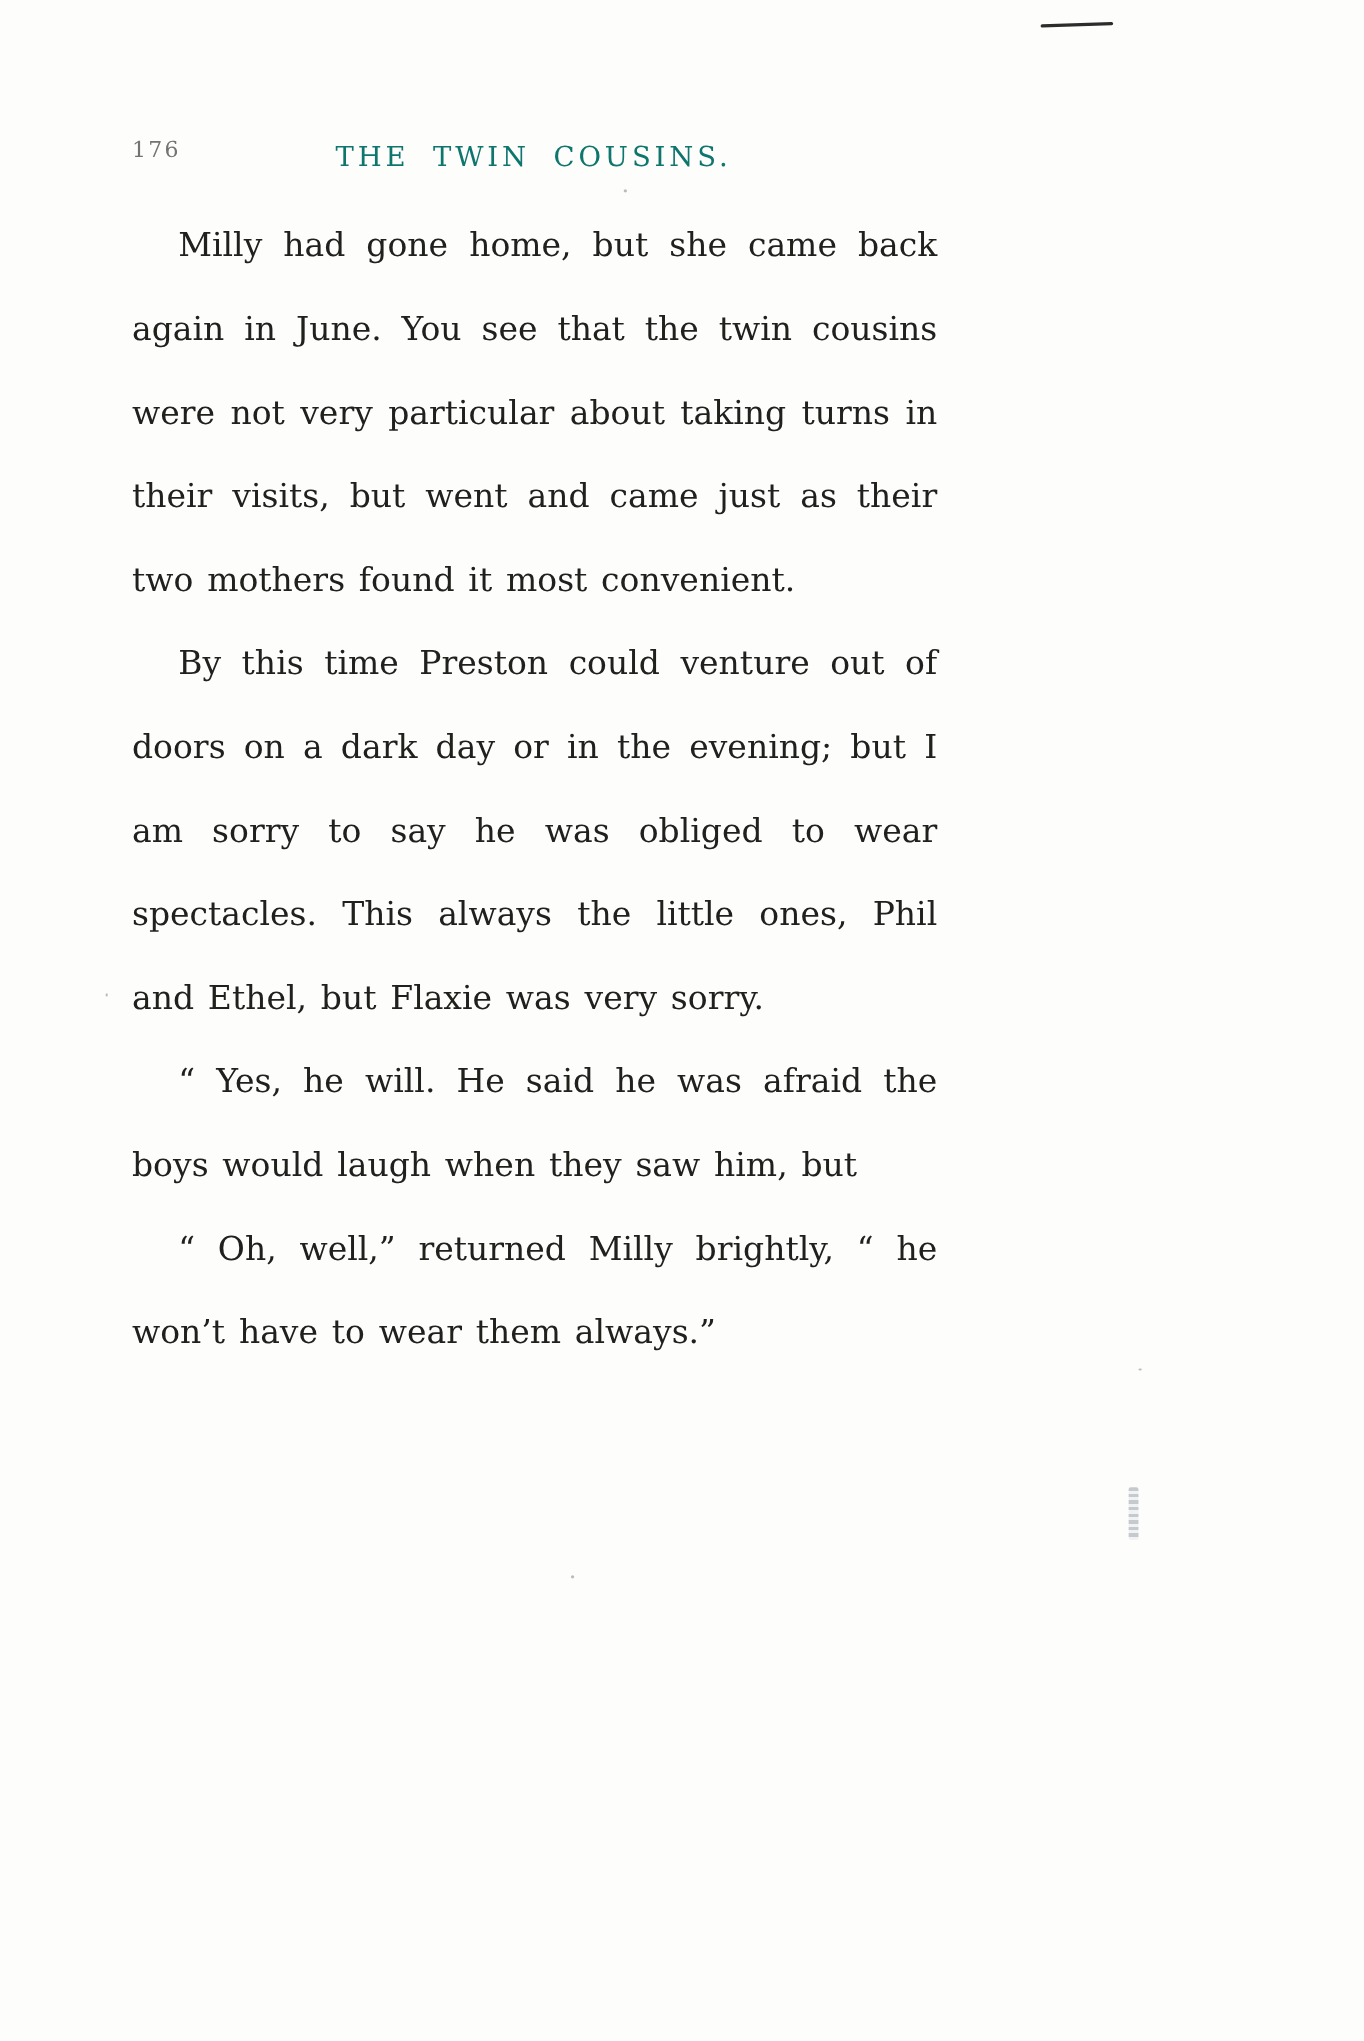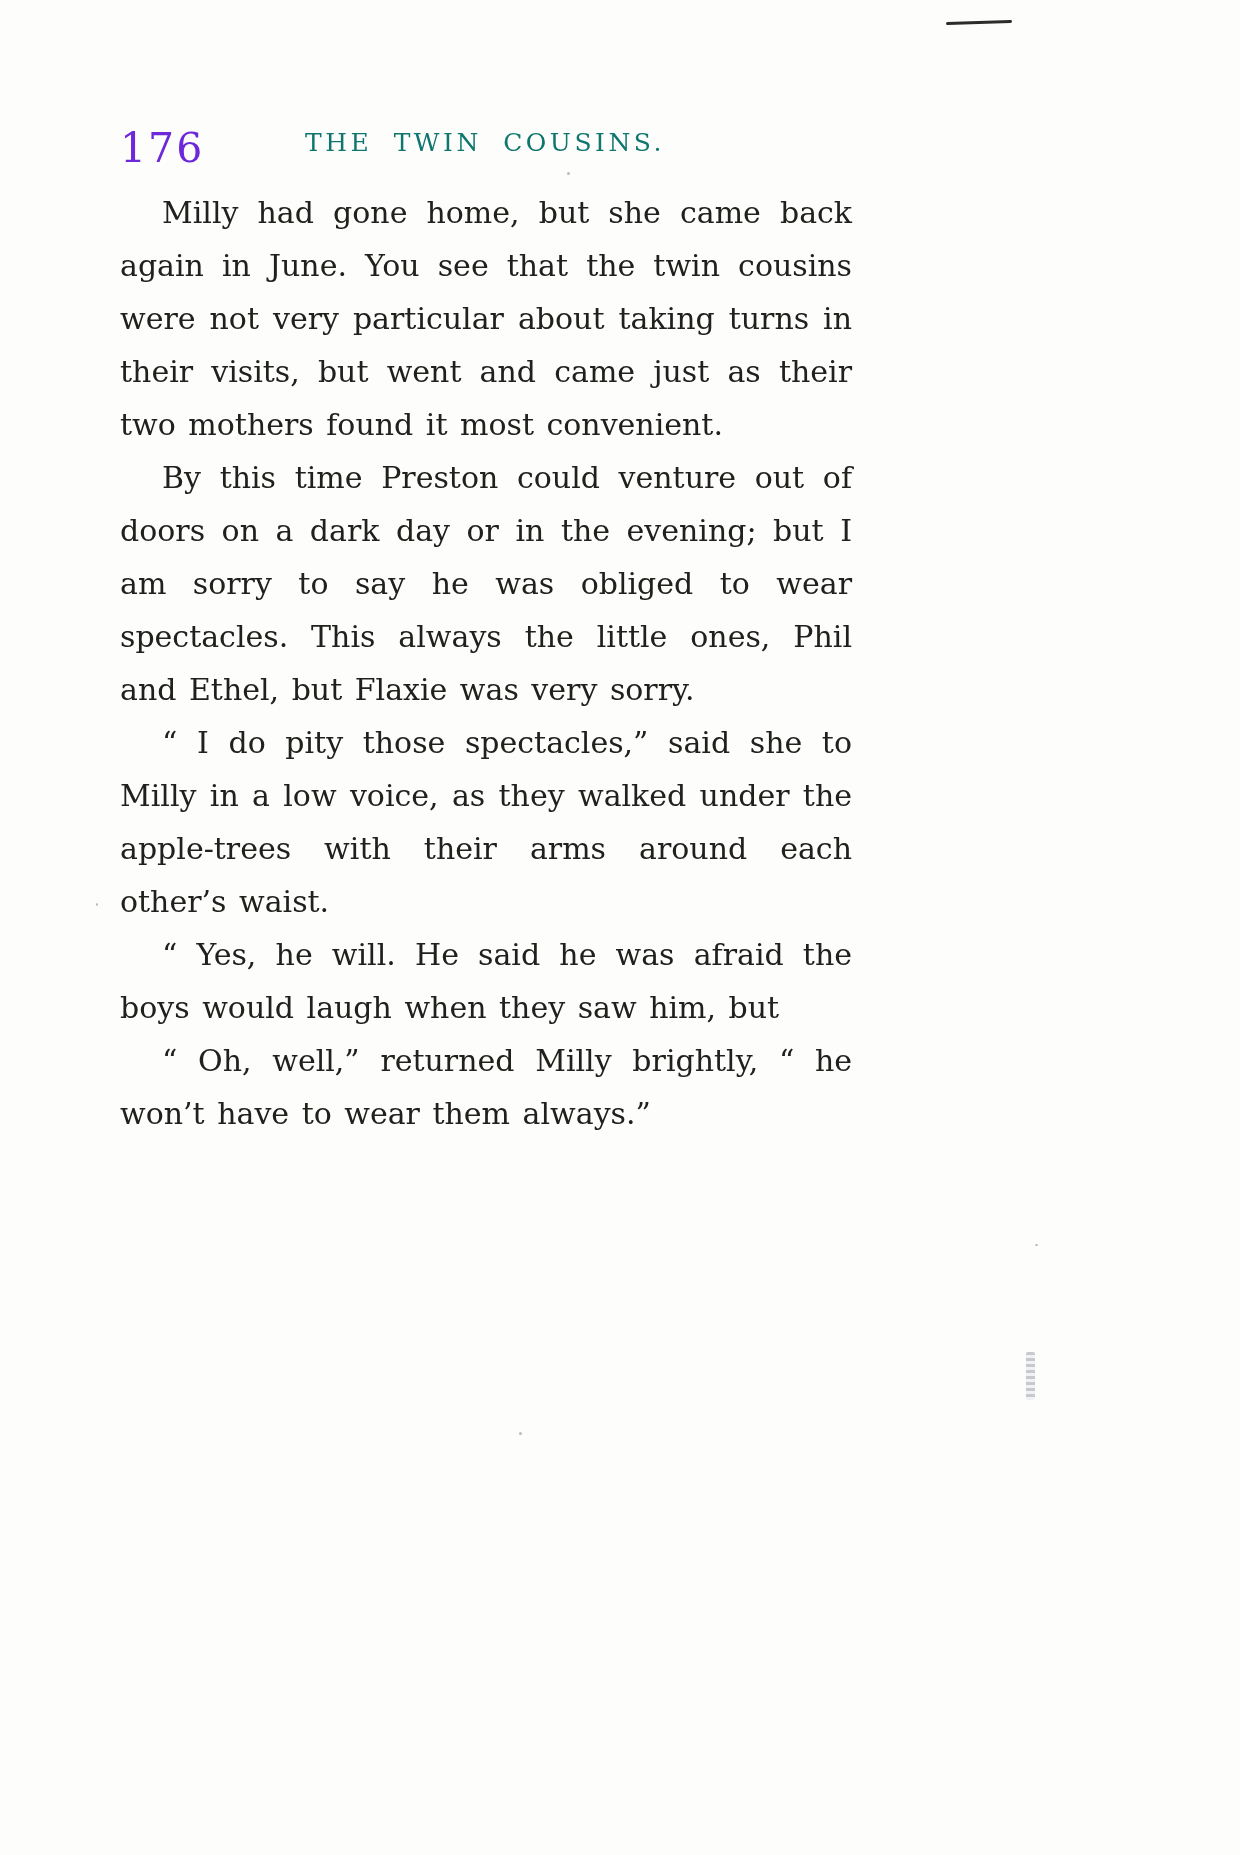--- a/index.html
+++ b/index.html
@@ -21,43 +21,43 @@
     position: absolute;
     top: 122px;
     left: 120px;
     width: 730px;
     height: 40px;
   }
   .page-number {
     position: absolute;
     left: 0;
     top: 2px;
-    font-size: 41px;
+    font-size: 20px;
     letter-spacing: 2px;
-    color: #6d28d9;
+    color: #737373;
   }
   .running-title {
     position: absolute;
     left: 0;
     right: 0;
     top: 6px;
     text-align: center;
     font-size: 25px;
     letter-spacing: 3.5px;
     word-spacing: 10px;
     color: #0f766e;
   }
   
   .body-text {
     position: absolute;
     top: 186px;
     left: 120px;
     width: 732px;
     font-size: 30px;
-    line-height: 53px;
+    line-height: 76px;
     text-align: justify;
     color: #20201d;
     word-spacing: 3px;
   }
   .body-text p {
     margin: 0;
     padding: 0;
     text-indent: 42px;
   }
   
@@ -105,21 +105,20 @@
   <div class="artifact-top-right"></div>
 
   <div class="header-row">
     <span class="page-number">176</span>
     <span class="running-title">THE TWIN COUSINS.</span>
   </div>
 
   <div class="body-text">
     <p>Milly had gone home, but she came back again in June.  You see that the twin cousins were not very particular about taking turns in their visits, but went and came just as their two mothers found it most convenient.</p>
     <p>By this time Preston could venture out of doors on a dark day or in the evening; but I am sorry to say he was obliged to wear spectacles.  This always the little ones, Phil and Ethel, but Flaxie was very sorry.</p>
-    <p>“ I do pity those spectacles,” said she to Milly in a low voice, as they walked under the apple-trees with their arms around each other’s waist.</p>
     <p>“ Yes, he will.  He said he was afraid the boys would laugh when they saw him, but</p>
     <p>“ Oh, well,” returned Milly brightly, “ he won’t have to wear them always.”</p>
   </div>
 
   <div class="artifact-right-smudge"></div>
   <div class="speck speck-1"></div>
   <div class="speck speck-2"></div>
   <div class="speck speck-3"></div>
   <div class="speck speck-4"></div>
 

